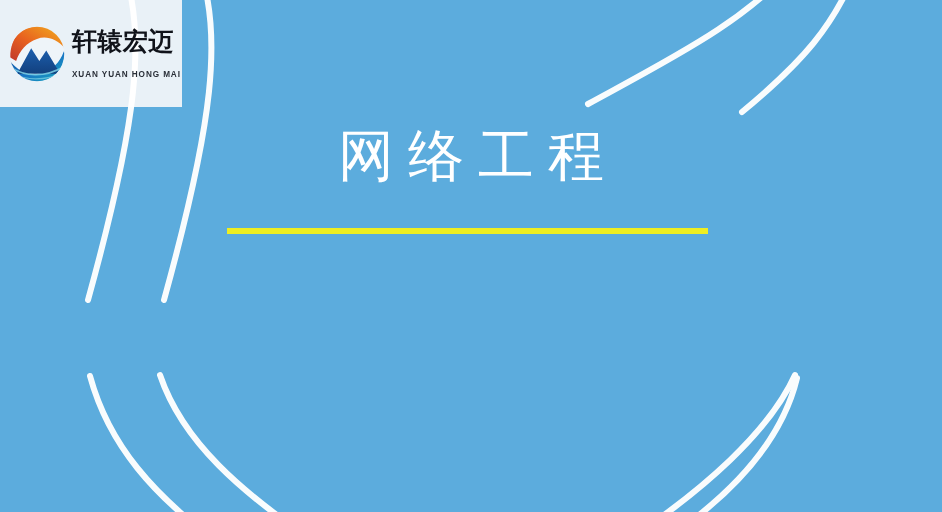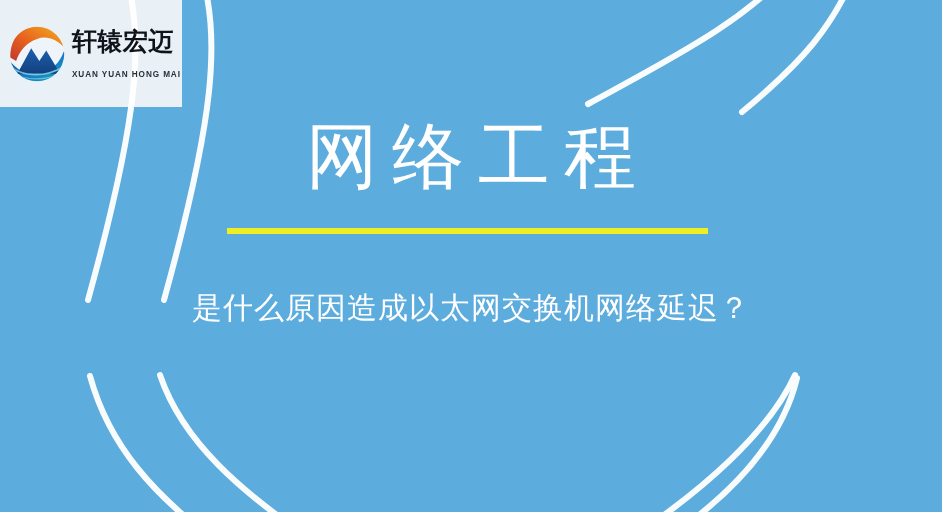--- a/index.html
+++ b/index.html
@@ -82,21 +82,21 @@
   }
 
   
   #main-title {
     position: absolute;
     left: 0;
     top: 108px;
     width: 942px;
     text-align: center;
     color: #ffffff;
-    font-size: 72px;
+    font-size: 56px;
     line-height: 96px;
     letter-spacing: 14px;
     text-indent: 14px;
     font-weight: normal;
     font-family: "DejaVu Sans", "Liberation Sans", sans-serif;
     white-space: nowrap;
   }
 
   
   #title-rule {
@@ -199,15 +199,14 @@
         <div id="logo-en">XUAN YUAN HONG MAI</div>
       </div>
 
     </div>
   </div>
 
   <div id="main-title">网络工程</div>
 
   <div id="title-rule"></div>
 
-  <div id="subtitle">是什么原因造成以太网交换机网络延迟？</div>
 
 </div>
 
 </body></html>

